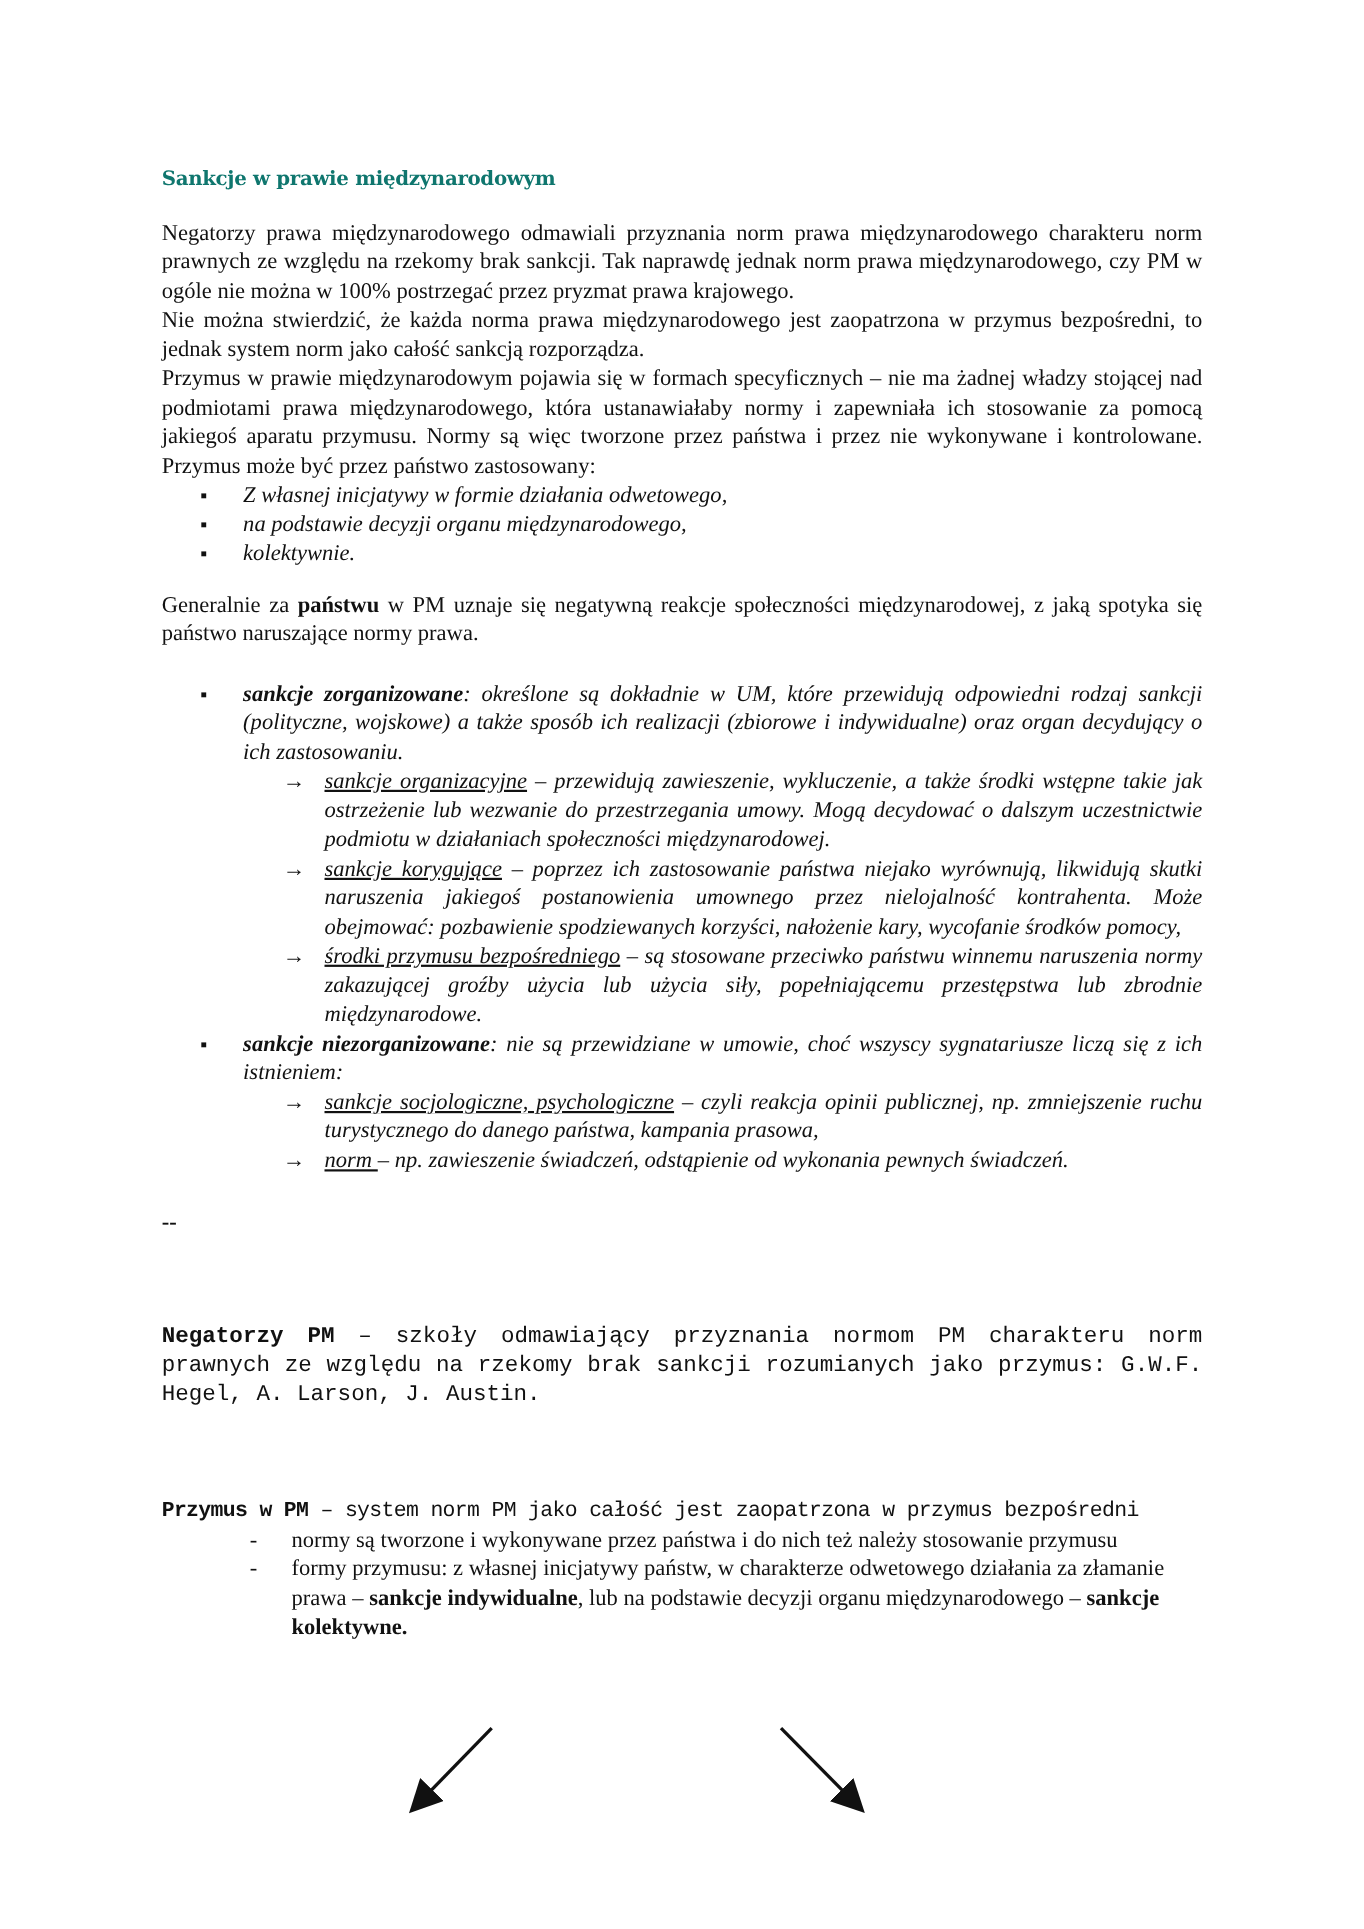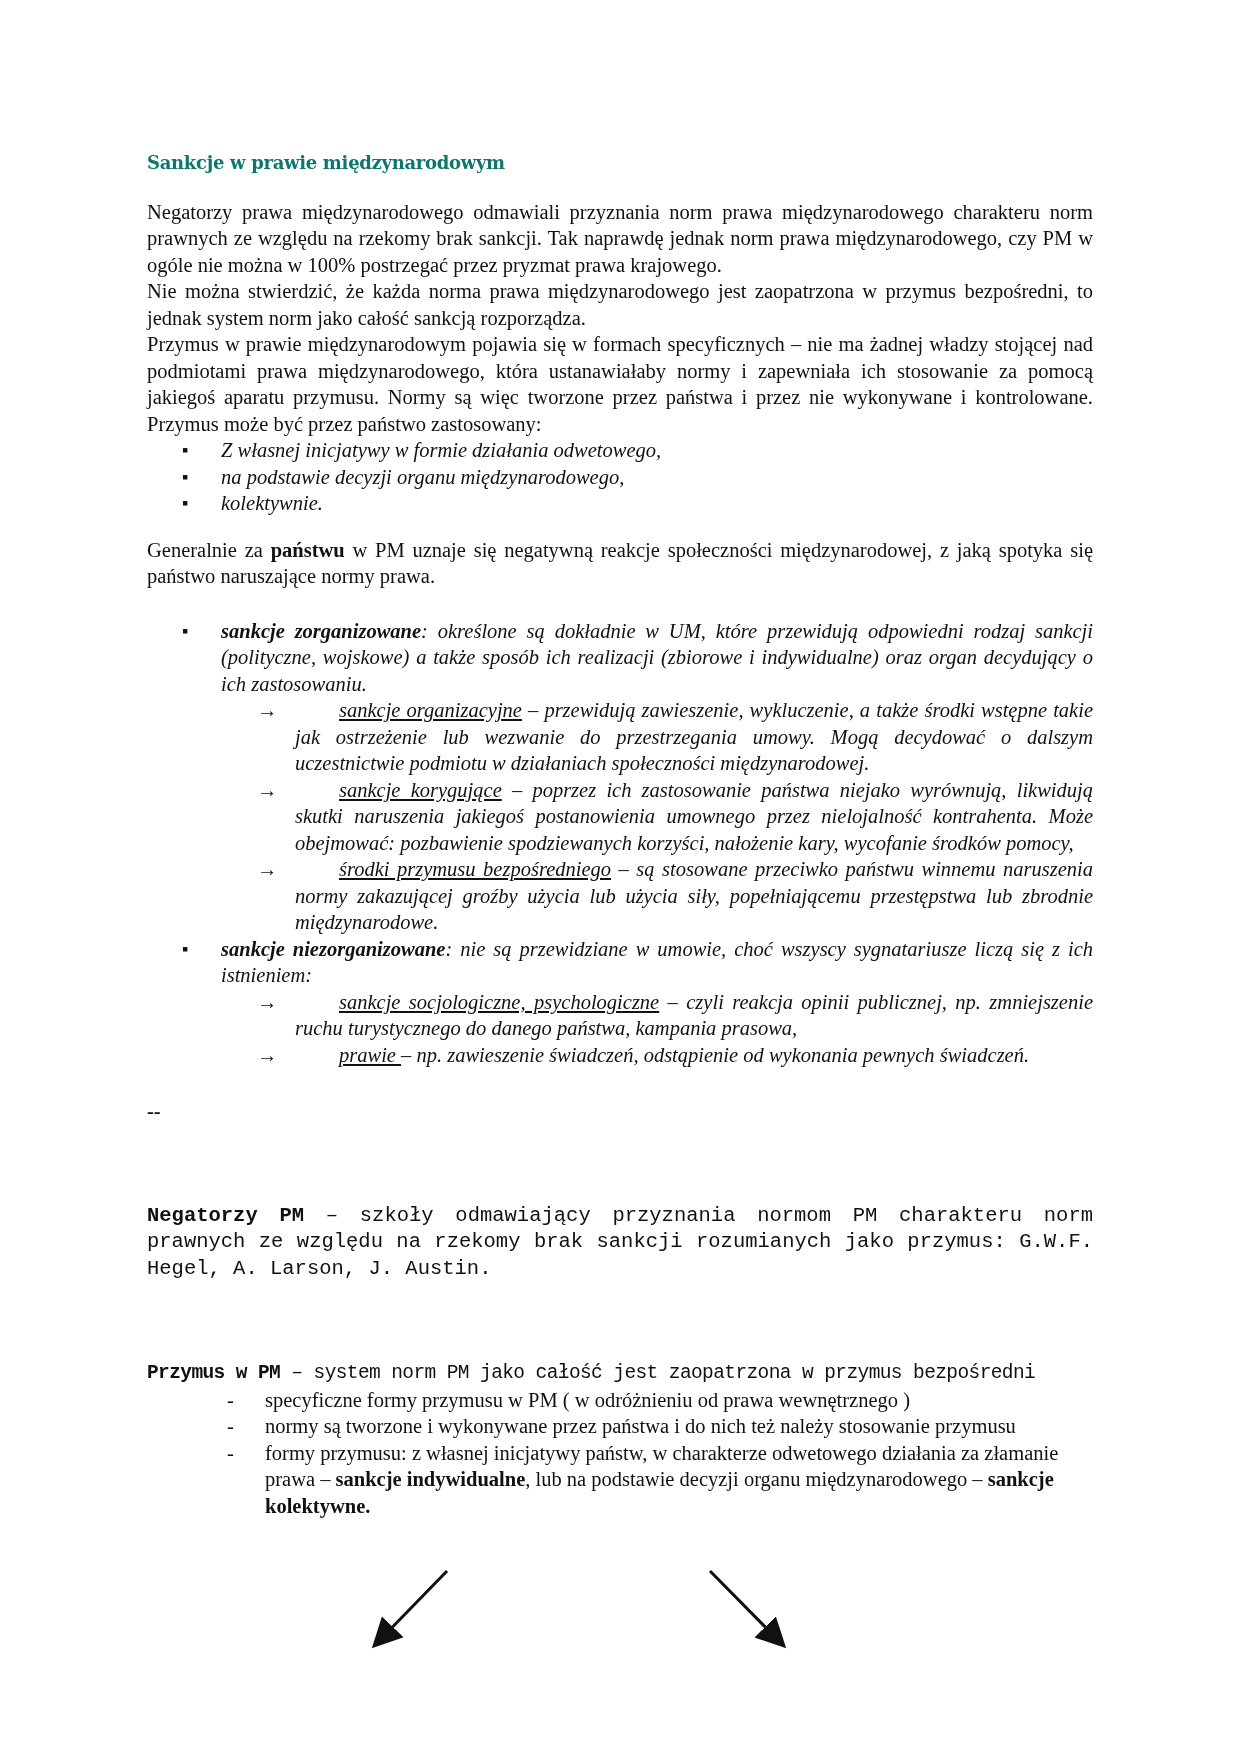--- a/index.html
+++ b/index.html
@@ -11,21 +11,21 @@
     .title { font-family: "DejaVu Serif", serif; font-weight: bold; color: #0f766e; font-size: 18px; margin: 0 0 22px 0; letter-spacing: -0.3px; }
     .p { text-align: justify; margin: 0; }
     .gap-sm { height: 20px; }
     .gap-md { height: 28px; }
     ul.bullets { list-style: none; margin: 0; padding: 0 0 0 74px; }
     ul.bullets > li { position: relative; text-align: justify; font-style: italic; }
     ul.bullets > li::before { content: "\25AA"; position: absolute; left: -39px; top: 0; font-size: 18px; }
     ul.arrows { list-style: none; margin: 0; padding: 0 0 0 74px; }
     ul.arrows > li { position: relative; text-align: justify; }
     .arrow { position: absolute; left: -38px; top: 0; }
-    u { text-decoration: underline; margin-left: 44px; }
+    u { text-decoration: underline; }
     .dash-sep { font-weight: bold; margin-top: 30px; }
     .def { margin-top: 78px; font-family: Liberation Mono, monospace; }
     .przymus-head { margin-top: 78px; font-family: Liberation Mono, monospace; font-weight: bold; font-size: 19.5px; letter-spacing: -0.6px; }
     .przymus-head .rest { font-weight: normal; }
     ul.dashes { list-style: none; margin: 0; padding: 0 0 0 118px; }
     ul.dashes > li { position: relative; }
     ul.dashes > li::before { content: "-"; position: absolute; left: -38px; }
     .arrows-fig { position: absolute; left: 0; top: 0; }
   </style>
 </head>
@@ -53,32 +53,31 @@
       <ul class="arrows">
         <li><span class="arrow">→</span><u>sankcje organizacyjne</u><span> – przewidują zawieszenie, wykluczenie, a także środki wstępne takie jak ostrzeżenie lub wezwanie do przestrzegania umowy. Mogą decydować o dalszym uczestnictwie podmiotu w działaniach społeczności międzynarodowej.</span></li>
         <li><span class="arrow">→</span><u>sankcje korygujące</u><span> – poprzez ich zastosowanie państwa niejako wyrównują, likwidują skutki naruszenia jakiegoś postanowienia umownego przez nielojalność kontrahenta. Może obejmować: pozbawienie spodziewanych korzyści, nałożenie kary, wycofanie środków pomocy,</span></li>
         <li><span class="arrow">→</span><u>środki przymusu bezpośredniego</u><span> – są stosowane przeciwko państwu winnemu naruszenia normy zakazującej groźby użycia lub użycia siły, popełniającemu przestępstwa lub zbrodnie międzynarodowe.</span></li>
       </ul>
     </li>
     <li>
       <b>sankcje niezorganizowane</b><span>: nie są przewidziane w umowie, choć wszyscy sygnatariusze liczą się z ich istnieniem:</span>
       <ul class="arrows">
         <li><span class="arrow">→</span><u>sankcje socjologiczne, psychologiczne</u><span> – czyli reakcja opinii publicznej, np. zmniejszenie ruchu turystycznego do danego państwa, kampania prasowa,</span></li>
-        <li><span class="arrow">→</span><u>prawie </u><span>– np. zawieszenie świadczeń, odstąpienie od wykonania pewnych świadczeń.</span></li>
+        <li><span class="arrow">→</span><u>norm </u><span>– np. zawieszenie świadczeń, odstąpienie od wykonania pewnych świadczeń.</span></li>
       </ul>
     </li>
   </ul>
 
   <div class="dash-sep">--</div>
 
   <p class="p def"><b>Negatorzy PM</b><span> – szkoły odmawiający przyznania normom PM charakteru norm prawnych ze względu na rzekomy brak sankcji rozumianych jako przymus: G.W.F. Hegel, A. Larson, J. Austin.</span></p>
 
   <div class="przymus-head"><span>Przymus w PM</span><span class="rest"> – system norm PM jako całość jest zaopatrzona w przymus bezpośredni</span></div>
   <ul class="dashes">
-    <li>specyficzne formy przymusu w PM ( w odróżnieniu od prawa wewnętrznego )</li>
     <li>normy są tworzone i wykonywane przez państwa i do nich też należy stosowanie przymusu</li>
     <li><span>formy przymusu: z własnej inicjatywy państw, w charakterze odwetowego działania za złamanie prawa – </span><b>sankcje indywidualne</b><span>, lub na podstawie decyzji organu międzynarodowego – </span><b>sankcje kolektywne.</b></li>
   </ul>
 </div>
 
 <svg class="arrows-fig" width="1240" height="1754">
   <defs>
     <marker id="ah" markerWidth="10" markerHeight="10" refX="8" refY="5" orient="auto">
       <path d="M0,0 L10,5 L0,10 z" fill="#111"></path>
     </marker>

